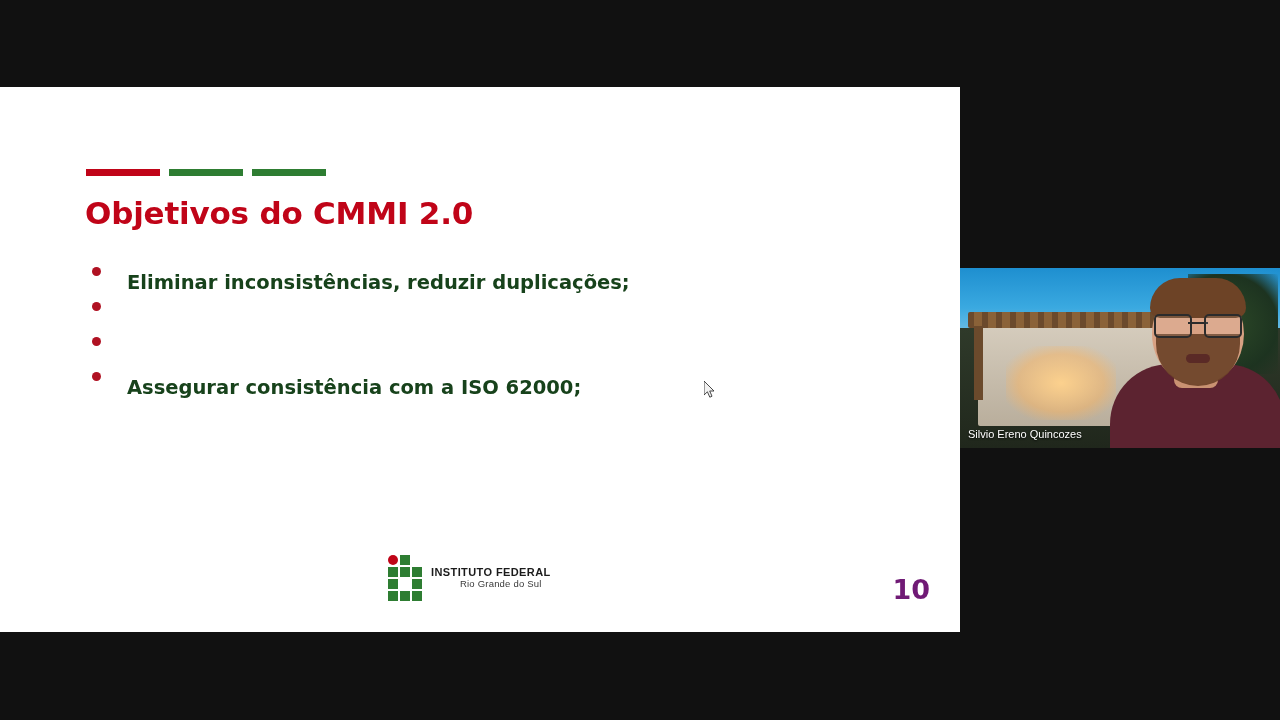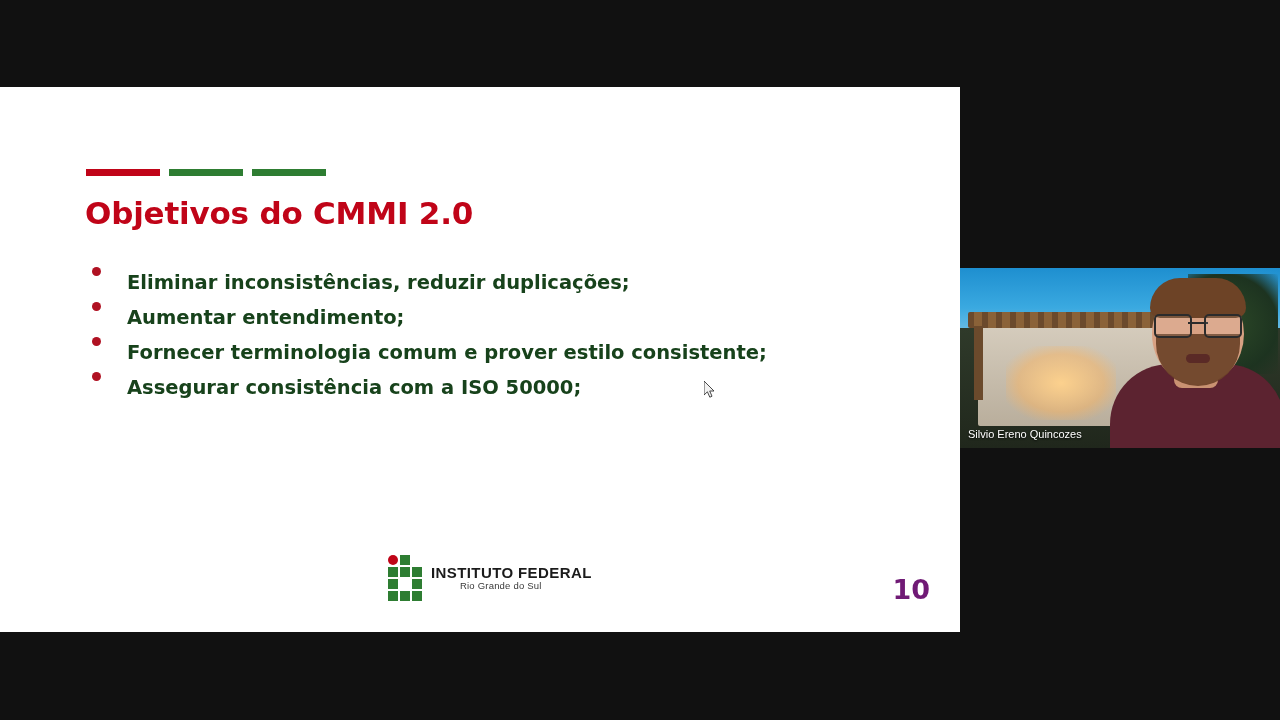--- a/index.html
+++ b/index.html
@@ -96,21 +96,21 @@
     display: grid;
     grid-template-columns: repeat(3, 10px);
     grid-template-rows: repeat(4, 10px);
     gap: 2px;
     margin-right: 9px;
   }
   .sq { width: 10px; height: 10px; background: #2e7d32; }
   .sq.red { background: #c00418; border-radius: 50%; }
   .sq.blank { background: transparent; }
   .logo-text-main {
-    font-size: 15px;
+    font-size: 11px;
     font-weight: bold;
     color: #1b1b1b;
     letter-spacing: 0.4px;
     line-height: 1.05;
     font-family: "Liberation Sans", sans-serif;
   }
   .logo-text-sub {
     font-size: 9.5px;
     color: #3a3a3a;
     letter-spacing: 0.2px;
@@ -305,29 +305,27 @@
 
     <div class="slide-title">Objetivos do CMMI 2.0</div>
 
     <div class="bullets">
       <div class="bullet-row">
         <span class="bullet-dot"></span>
         <span class="bullet-text">Eliminar inconsistências, reduzir duplicações;</span>
       </div>
       <div class="bullet-row">
         <span class="bullet-dot"></span>
-        <span class="bullet-text">Aumentar entendimento;</span>
       </div>
       <div class="bullet-row">
         <span class="bullet-dot"></span>
-        <span class="bullet-text">Fornecer terminologia comum e prover estilo consistente;</span>
       </div>
       <div class="bullet-row">
         <span class="bullet-dot"></span>
-        <span class="bullet-text">Assegurar consistência com a ISO 50000;</span>
+        <span class="bullet-text">Assegurar consistência com a ISO 62000;</span>
       </div>
     </div>
 
     <div class="logo-block">
       <div class="logo-grid">
         <div class="sq red"></div>
           <div class="sq"></div>
           <div class="sq blank"></div>
         <div class="sq"></div>
           <div class="sq"></div>

